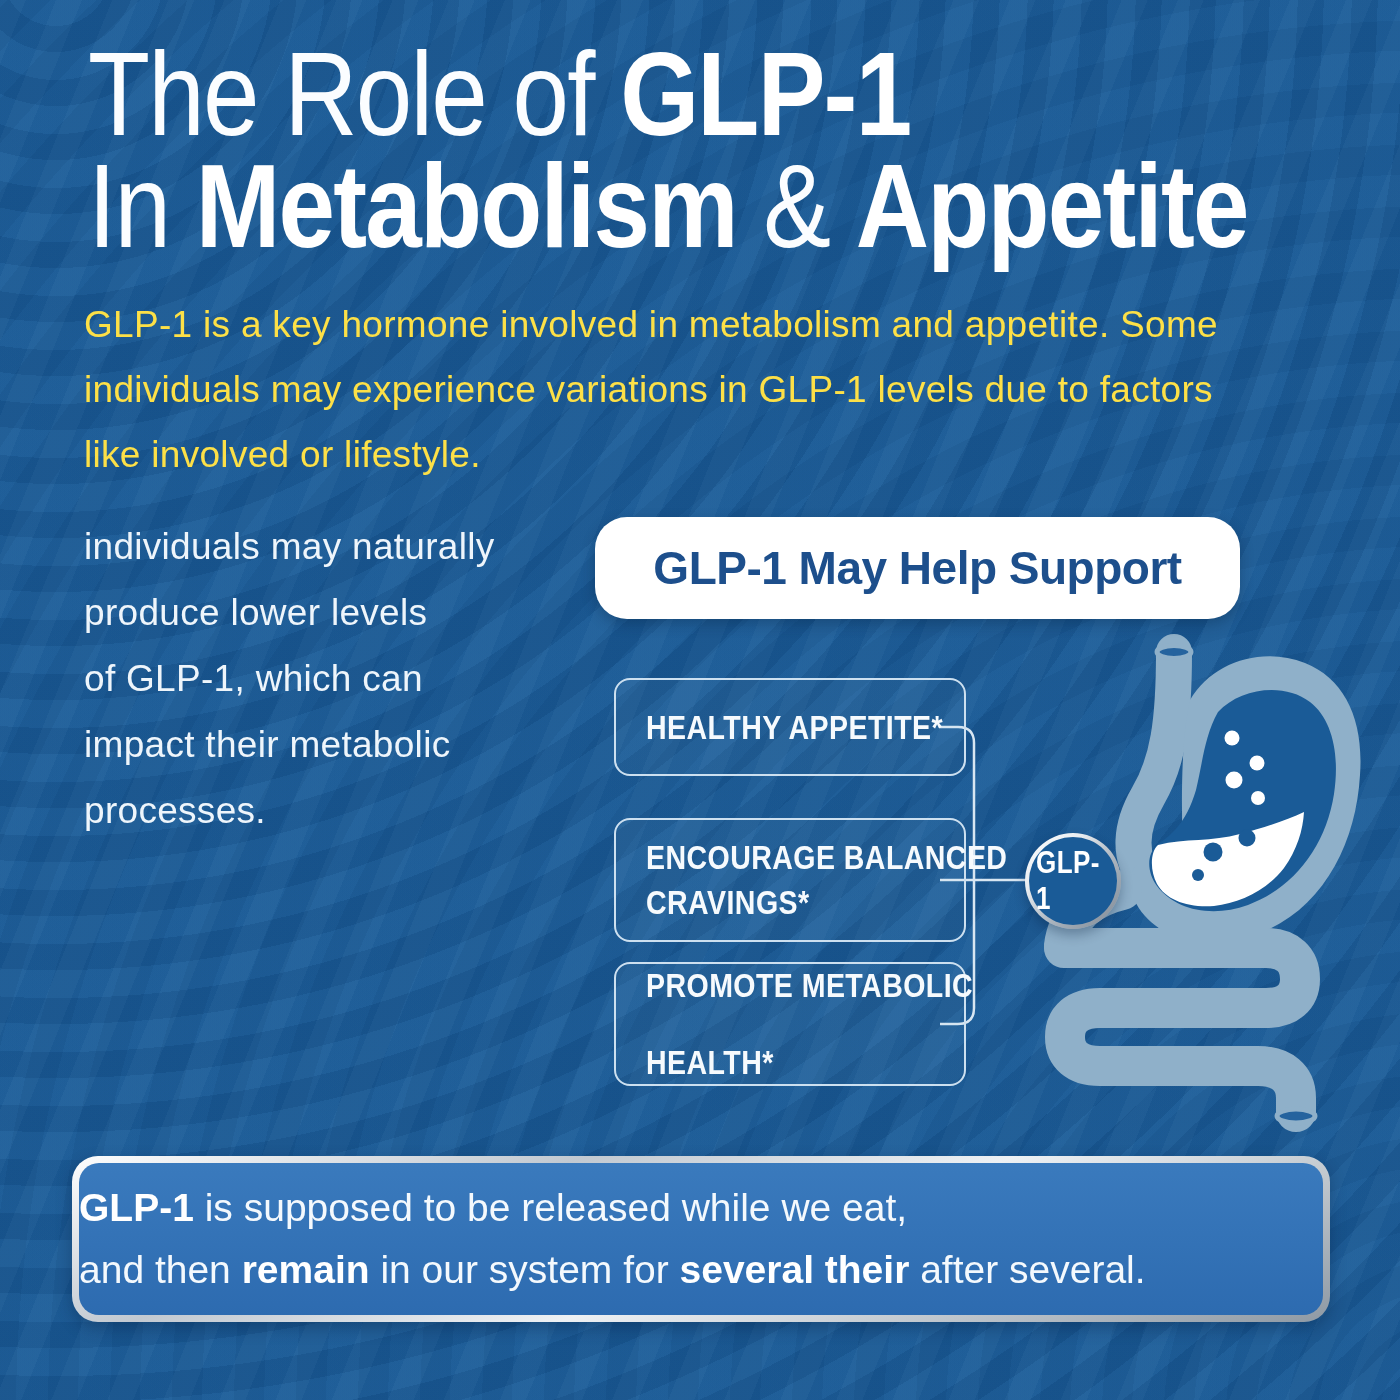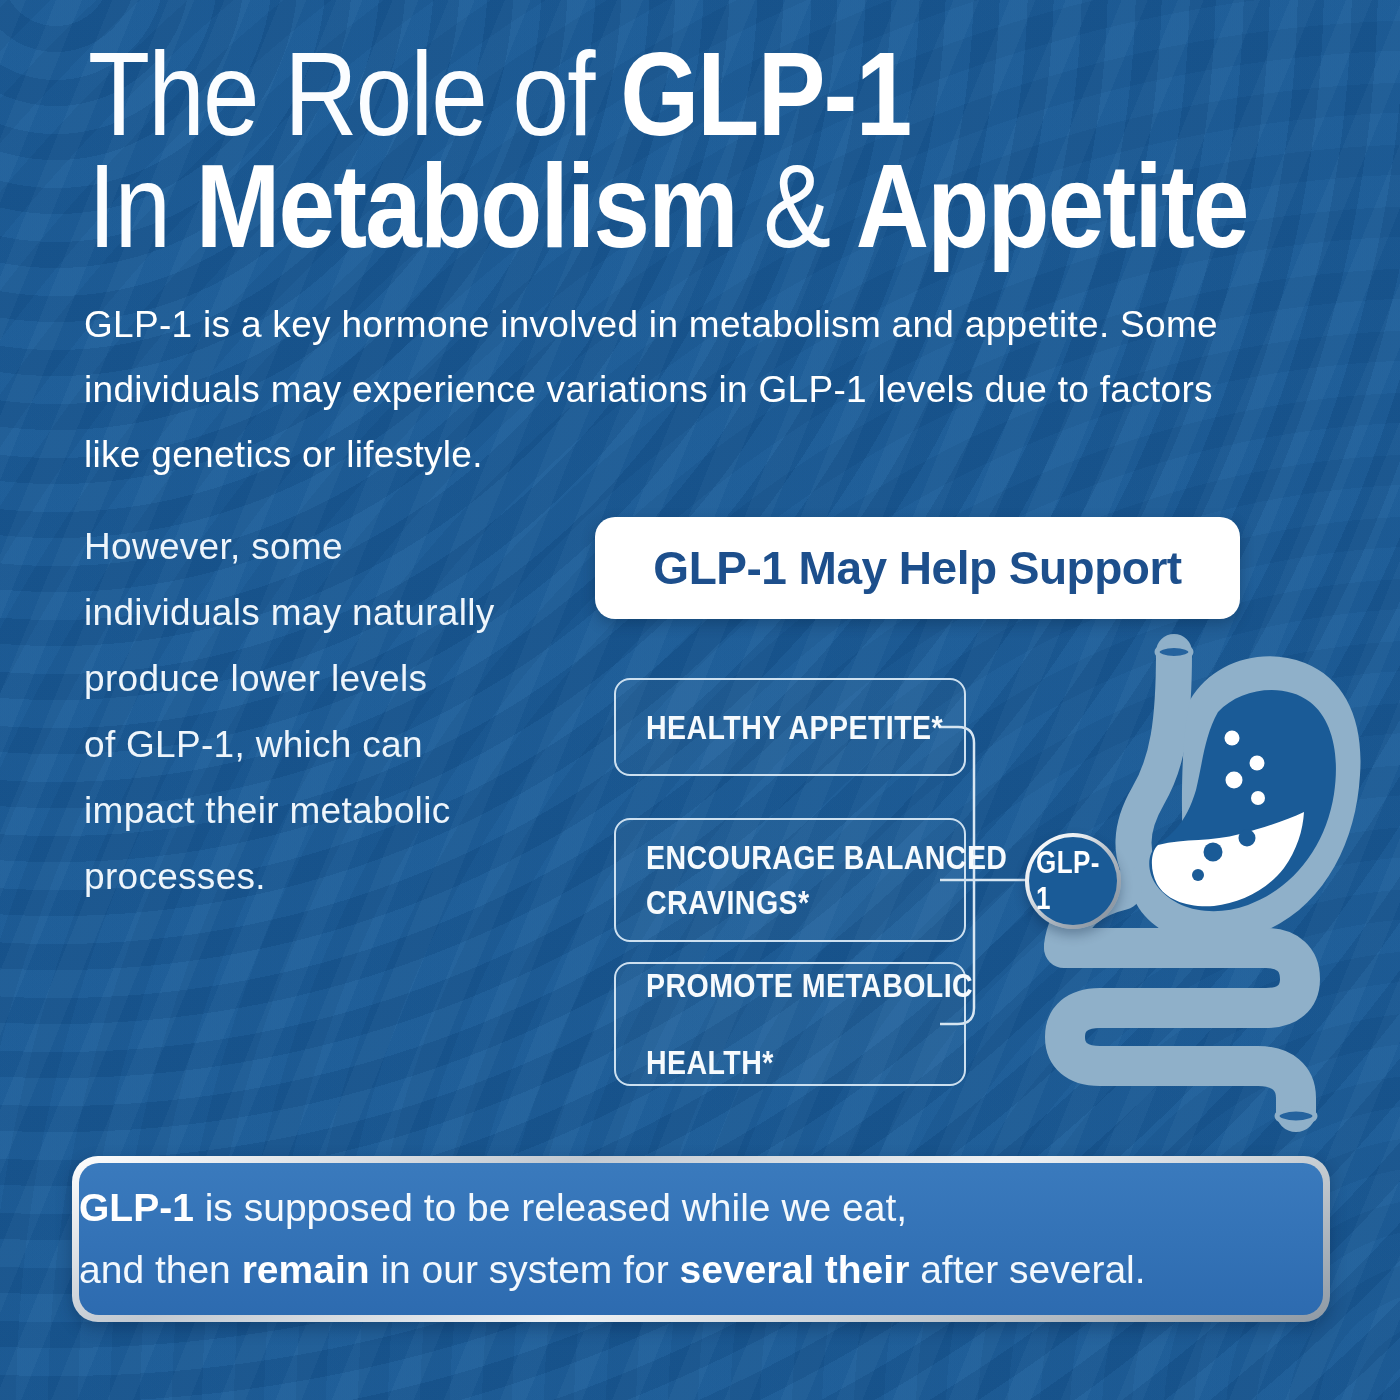--- a/index.html
+++ b/index.html
@@ -26,28 +26,28 @@
   
   .title{position:absolute;left:88px;top:38px;z-index:3;}
   .title .tline{
     display:block;white-space:nowrap;
     font-size:118px;line-height:112px;letter-spacing:-2px;
     transform:scaleX(0.86);transform-origin:0 50%;
   }
   .title .lt{font-weight:400;color:#fbfdff;}
   .title .bd{font-weight:700;color:#ffffff;}
   
-  .intro{position:absolute;left:84px;top:292px;z-index:3;font-size:37px;line-height:65px;color:#ffffff;letter-spacing:0.3px;}
+  .intro{position:absolute;left:84px;top:292px;z-index:3;font-size:37px;line-height:65px;color:#fde047;letter-spacing:0.3px;}
   .intro div{white-space:nowrap;}
   .aside{position:absolute;left:84px;top:514px;z-index:3;font-size:37px;line-height:66px;color:#eef5fb;letter-spacing:0.3px;}
   .aside div{white-space:nowrap;}
   
   .pill{
     position:absolute;left:595px;top:517px;width:645px;height:102px;z-index:3;
-    background:#ffffff;border-radius:20px;
+    background:#ffffff;border-radius:32px;
     display:flex;align-items:center;justify-content:center;
     box-shadow:0 5px 14px rgba(2,24,52,0.28);
   }
   .pill span{font-size:46px;font-weight:700;color:#1d4f8c;letter-spacing:-0.5px;}
   
   .sbox{
     position:absolute;left:588px;width:352px;z-index:3;
     border:2px solid #cde0f0;border-radius:16px;
     background:rgba(173,208,235,0.05);
     display:flex;flex-direction:column;justify-content:center;
@@ -168,25 +168,24 @@
   </svg>
 
   <div class="title">
     <span class="tline"><span class="lt">The Role of </span><span class="bd">GLP-1</span></span>
     <span class="tline"><span class="lt">In </span><span class="bd">Metabolism</span><span class="lt"> &amp; </span><span class="bd">Appetite</span></span>
   </div>
 
   <div class="intro">
     <div>GLP-1 is a key hormone involved in metabolism and appetite. Some</div>
     <div>individuals may experience variations in GLP-1 levels due to factors</div>
-    <div>like genetics or lifestyle.</div>
+    <div>like involved or lifestyle.</div>
   </div>
 
   <div class="aside">
-    <div>However, some</div>
     <div>individuals may naturally</div>
     <div>produce lower levels</div>
     <div>of GLP-1, which can</div>
     <div>impact their metabolic</div>
     <div>processes.</div>
   </div>
 
   <div class="pill">
     <span>GLP-1 May Help Support</span>
   </div>

